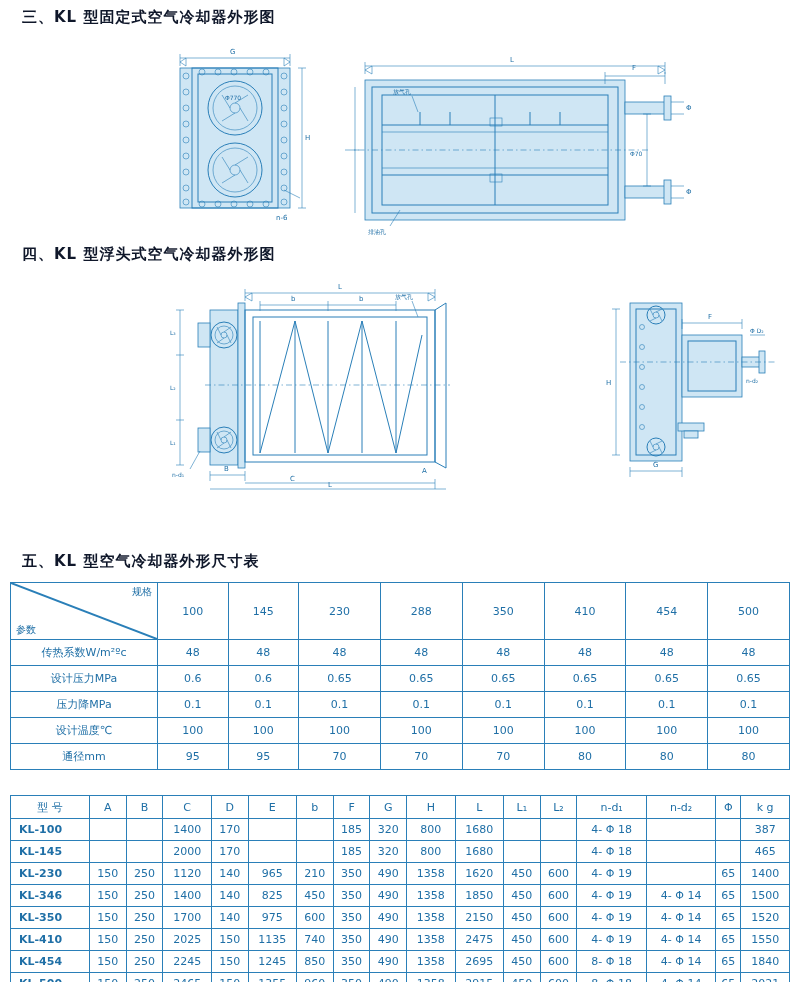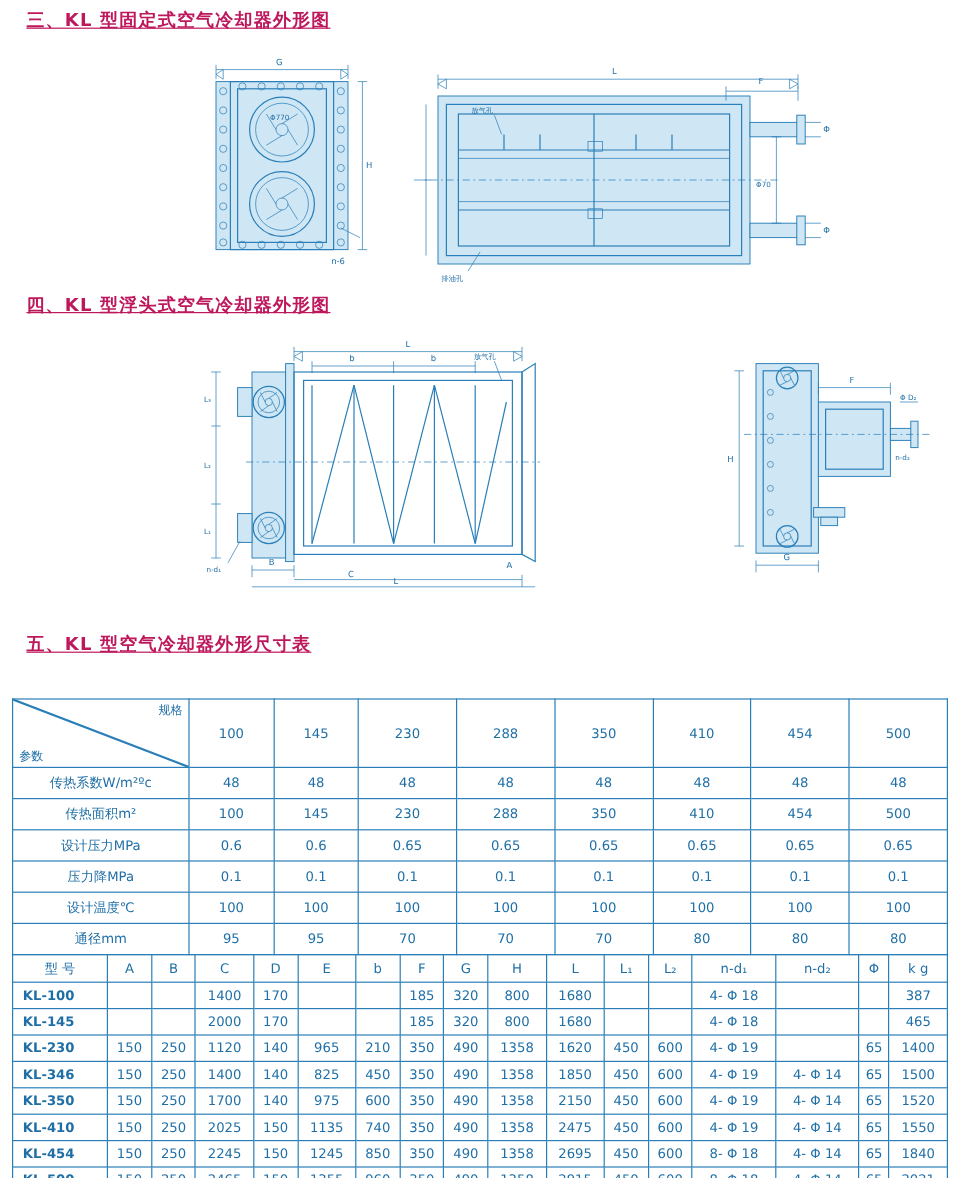--- a/index.html
+++ b/index.html
@@ -9,29 +9,28 @@
     font-family:"DejaVu Sans","Liberation Sans",sans-serif;
     color:#1a6fa8;
     position:relative;
     overflow:hidden;
   }
   .page{position:relative;width:800px;height:982px;}
 
   h2.section{
     font-size:15px;
     font-weight:bold;
-    color:#be185d;
+    color:#0f172a;
     margin:0;
     letter-spacing:1px;
     font-family:"DejaVu Sans","Liberation Sans",sans-serif;
-    text-decoration:underline;
   }
   #sec3-title{position:absolute;left:22px;top:8px;}
   #sec4-title{position:absolute;left:22px;top:245px;}
-  #sec5-title{position:absolute;left:22px;top:528px;}
+  #sec5-title{position:absolute;left:22px;top:552px;}
 
   
   .fig{position:absolute;}
   #fig1{left:150px;top:40px;width:640px;height:190px;}
   #fig2{left:150px;top:275px;width:640px;height:215px;}
 
   svg{display:block;overflow:visible;}
   .ln{stroke:#2a7fb8;fill:none;stroke-width:1;}
   .ln-t{stroke:#2a7fb8;fill:none;stroke-width:0.6;}
   .ln-d{stroke:#2a7fb8;fill:none;stroke-width:0.6;stroke-dasharray:6 3 1.5 3;}
@@ -314,31 +313,20 @@
       <td>48</td>
       <td>48</td>
       <td>48</td>
       <td>48</td>
       <td>48</td>
       <td>48</td>
       <td>48</td>
       <td>48</td>
     </tr>
     <tr>
-      <td class="rowhead">传热面积m²</td>
-      <td>100</td>
-      <td>145</td>
-      <td>230</td>
-      <td>288</td>
-      <td>350</td>
-      <td>410</td>
-      <td>454</td>
-      <td>500</td>
-    </tr>
-    <tr>
       <td class="rowhead">设计压力MPa</td>
       <td>0.6</td>
       <td>0.6</td>
       <td>0.65</td>
       <td>0.65</td>
       <td>0.65</td>
       <td>0.65</td>
       <td>0.65</td>
       <td>0.65</td>
     </tr>

